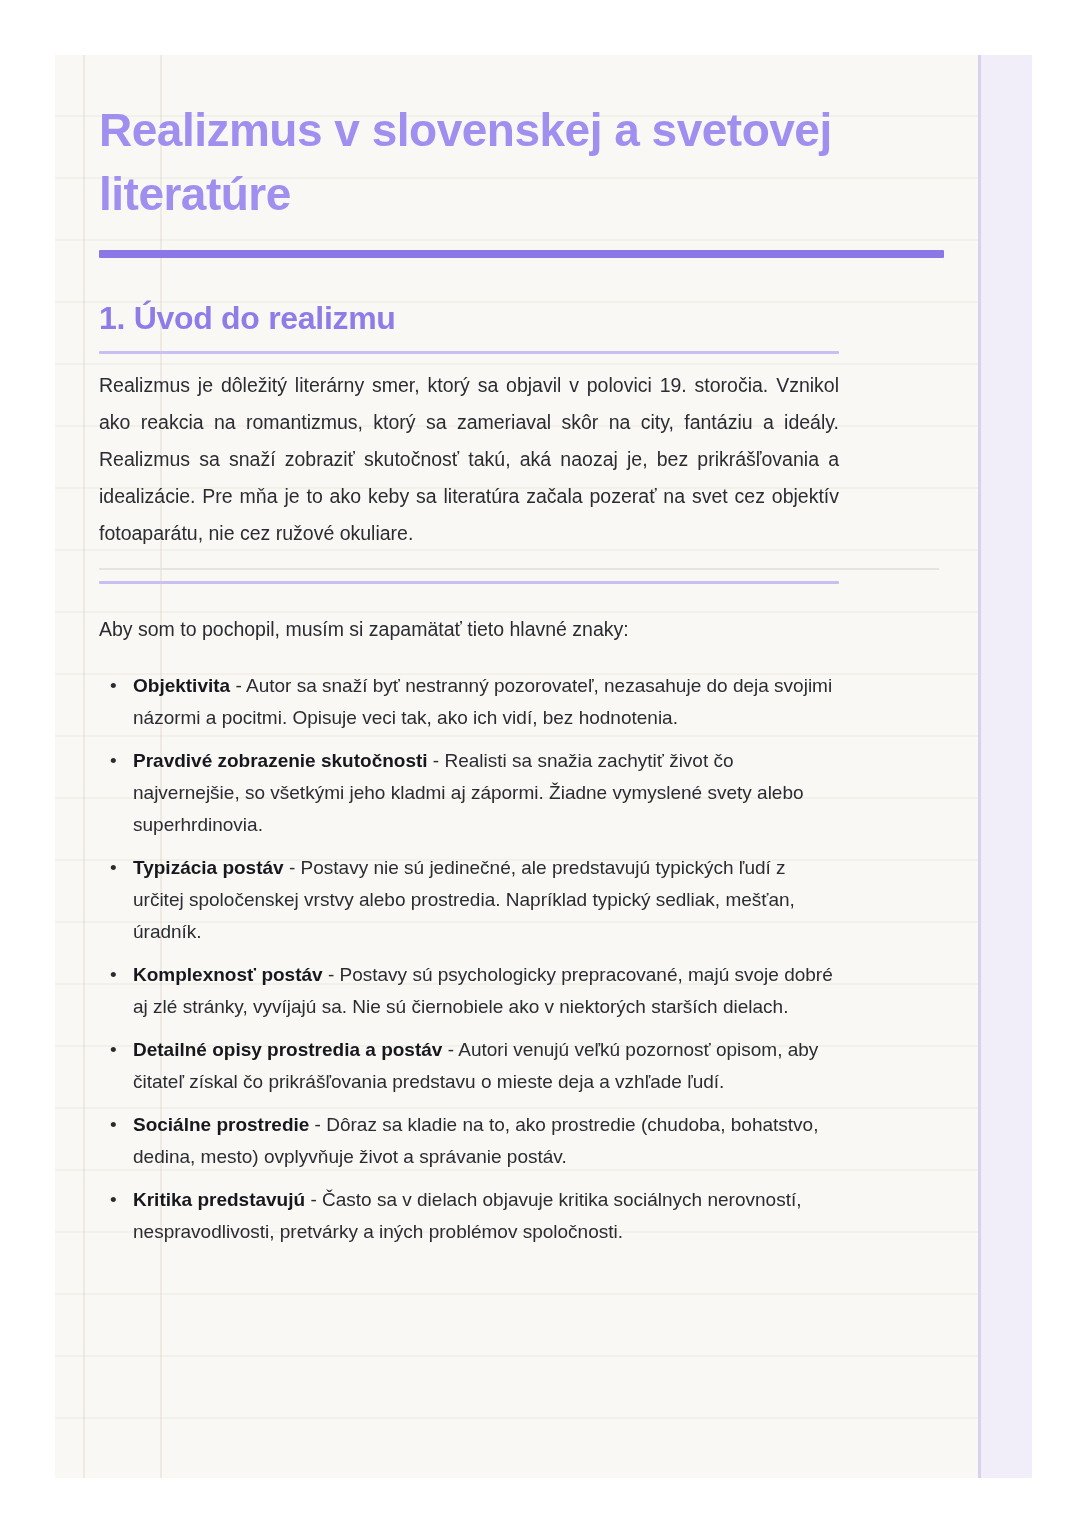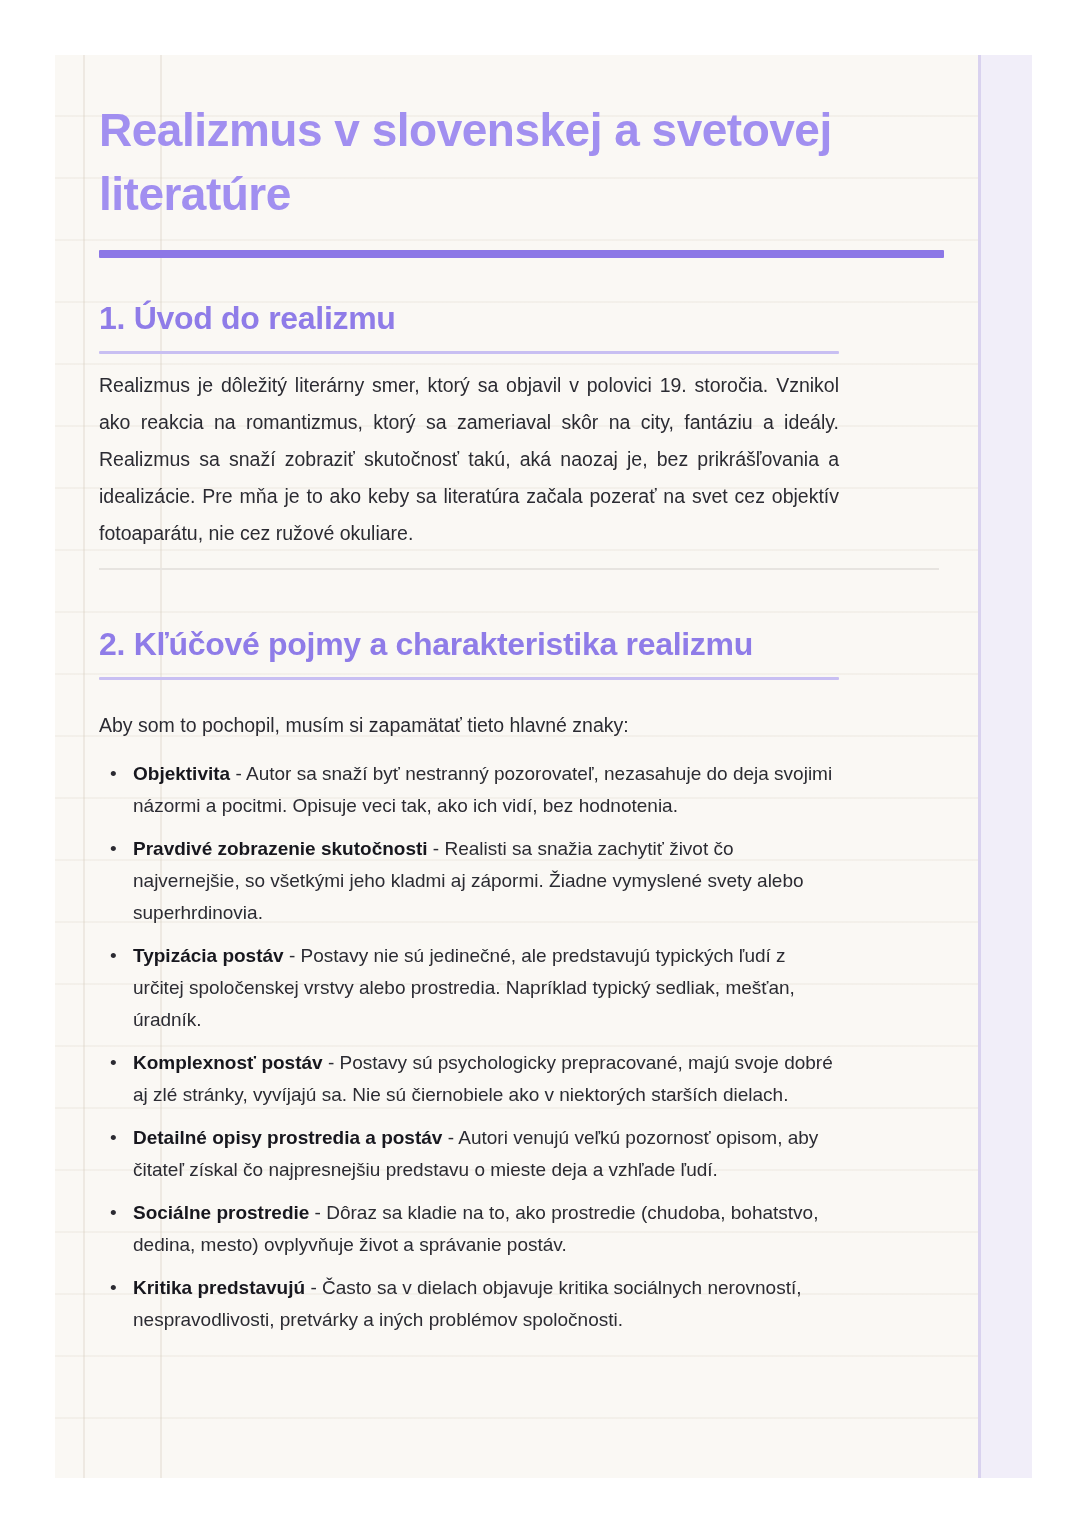--- a/index.html
+++ b/index.html
@@ -72,21 +72,21 @@
     margin-top: 16px;
   }
   .intro-line {
     width: 740px;
     margin-top: 30px;
     font-size: 19.5px; line-height: 30px;
     color: #2b2b32;
   }
   .bullet-list {
     width: 740px;
-    margin-top: 18px;
+    margin-top: 26px;
     list-style: none;
   }
   .bullet-list li {
     position: relative;
     padding-left: 34px;
     font-size: 19px; line-height: 32px;
     color: #2b2b32;
     margin-bottom: 11px;
   }
   .bullet-list li::before {
@@ -114,29 +114,28 @@
   <div class="content">
     <h1 class="doc-title">Realizmus v slovenskej a svetovej literatúre</h1>
     <div class="rule-thick"></div>
 
     <h2 class="section-heading heading-1">1. Úvod do realizmu</h2>
     <div class="rule-thin"></div>
     <p class="body-paragraph">Realizmus je dôležitý literárny smer, ktorý sa objavil v polovici 19. storočia. Vznikol ako reakcia na romantizmus, ktorý sa zameriaval skôr na city, fantáziu a ideály. Realizmus sa snaží zobraziť skutočnosť takú, aká naozaj je, bez prikrášľovania a idealizácie. Pre mňa je to ako keby sa literatúra začala pozerať na svet cez objektív fotoaparátu, nie cez ružové okuliare.</p>
 
     <div class="section-divider"></div>
 
-    <h2 class="section-heading heading-2">2. Kľúčové pojmy a charakteristika realizmu</h2>
     <div class="rule-thin"></div>
     <p class="intro-line">Aby som to pochopil, musím si zapamätať tieto hlavné znaky:</p>
 
     <ul class="bullet-list">
       <li><span class="bullet-term">Objektivita</span><span> - </span><span>Autor sa snaží byť nestranný pozorovateľ, nezasahuje do deja svojimi názormi a pocitmi. Opisuje veci tak, ako ich vidí, bez hodnotenia.</span></li>
       <li><span class="bullet-term">Pravdivé zobrazenie skutočnosti</span><span> - </span><span>Realisti sa snažia zachytiť život čo najvernejšie, so všetkými jeho kladmi aj zápormi. Žiadne vymyslené svety alebo superhrdinovia.</span></li>
       <li><span class="bullet-term">Typizácia postáv</span><span> - </span><span>Postavy nie sú jedinečné, ale predstavujú typických ľudí z určitej spoločenskej vrstvy alebo prostredia. Napríklad typický sedliak, mešťan, úradník.</span></li>
       <li><span class="bullet-term">Komplexnosť postáv</span><span> - </span><span>Postavy sú psychologicky prepracované, majú svoje dobré aj zlé stránky, vyvíjajú sa. Nie sú čiernobiele ako v niektorých starších dielach.</span></li>
-      <li><span class="bullet-term">Detailné opisy prostredia a postáv</span><span> - </span><span>Autori venujú veľkú pozornosť opisom, aby čitateľ získal čo najpresnejšiu predstavu o mieste deja a vzhľade ľudí.</span></li>
+      <li><span class="bullet-term">Detailné opisy prostredia a postáv</span><span> - </span><span>Autori venujú veľkú pozornosť opisom, aby čitateľ získal čo prikrášľovania predstavu o mieste deja a vzhľade ľudí.</span></li>
       <li><span class="bullet-term">Sociálne prostredie</span><span> - </span><span>Dôraz sa kladie na to, ako prostredie (chudoba, bohatstvo, dedina, mesto) ovplyvňuje život a správanie postáv.</span></li>
       <li><span class="bullet-term">Kritika predstavujú</span><span> - </span><span>Často sa v dielach objavuje kritika sociálnych nerovností, nespravodlivosti, pretvárky a iných problémov spoločnosti.</span></li>
     </ul>
   </div>
 
   <div class="watermark">(c) Knowunity 2025</div>
 </div>
 
 </body></html>

